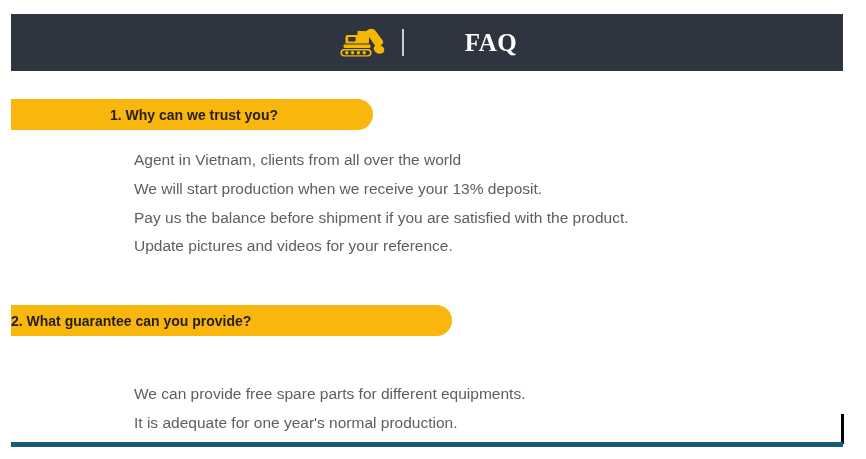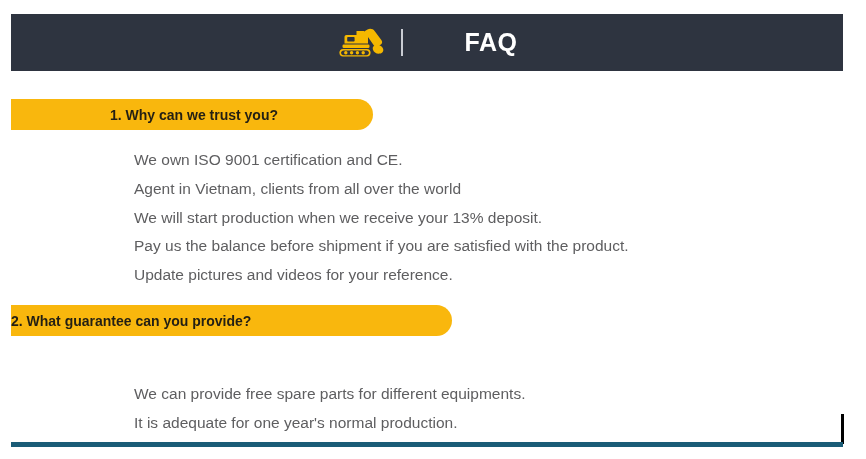--- a/index.html
+++ b/index.html
@@ -50,21 +50,21 @@
     height: 27px;
     background: #c9ccd3;
     display: block;
   }
   .header-title {
     color: #ffffff;
     font-size: 25px;
     font-weight: bold;
     letter-spacing: 0.6px;
     line-height: 1;
-    font-family: Liberation Sans, sans-serif;
+    font-family: Liberation Serif, serif;
     margin-left: 48px;
   }
 
   
   .qbanner {
     position: absolute;
     left: 11px;
     height: 31px;
     background: #f9b70d;
     border-top-right-radius: 16px;
@@ -154,21 +154,20 @@
       <span class="header-divider"></span>
       <span class="header-title">FAQ</span>
     </div>
   </div>
 
   <div class="qbanner" id="qbanner-1">
     <span class="qbanner-text">1. Why can we trust you?</span>
   </div>
 
   <div class="answers" id="answers-1">
-    <div class="answer-line">We own ISO 9001 certification and CE.</div>
     <div class="answer-line">Agent in Vietnam, clients from all over the world</div>
     <div class="answer-line">We will start production when we receive your 13% deposit.</div>
     <div class="answer-line">Pay us the balance before shipment if you are satisfied with the product.</div>
     <div class="answer-line">Update pictures and videos for your reference.</div>
   </div>
 
   <div class="qbanner" id="qbanner-2">
     <span class="qbanner-text">2. What guarantee can you provide?</span>
   </div>
 

